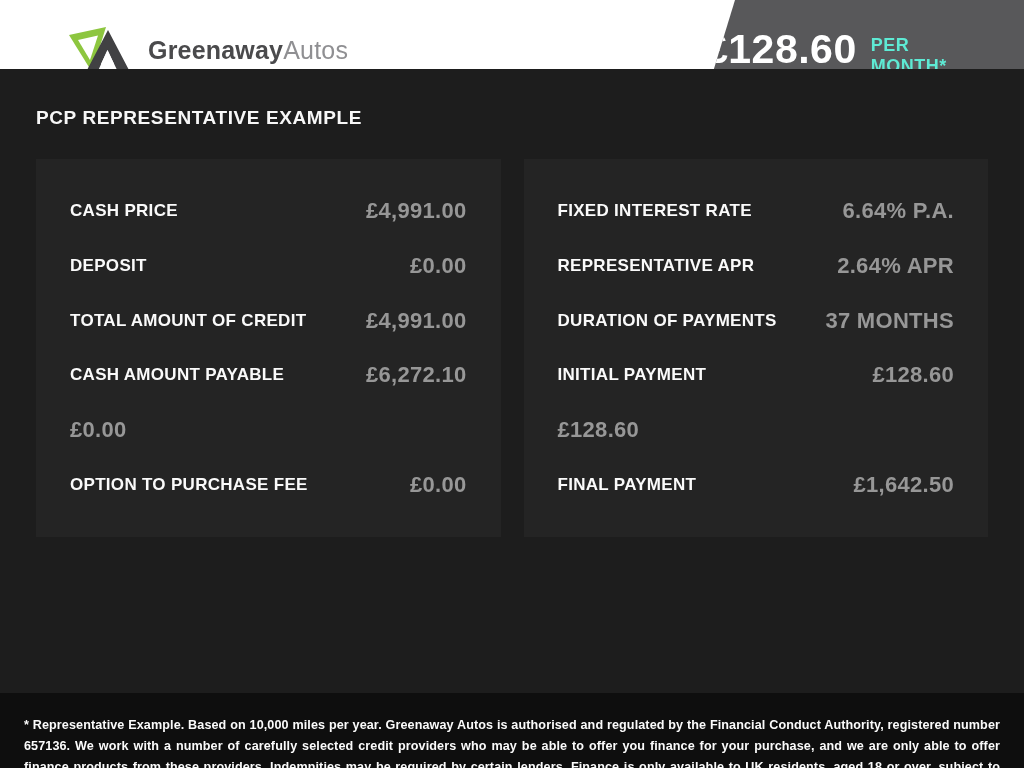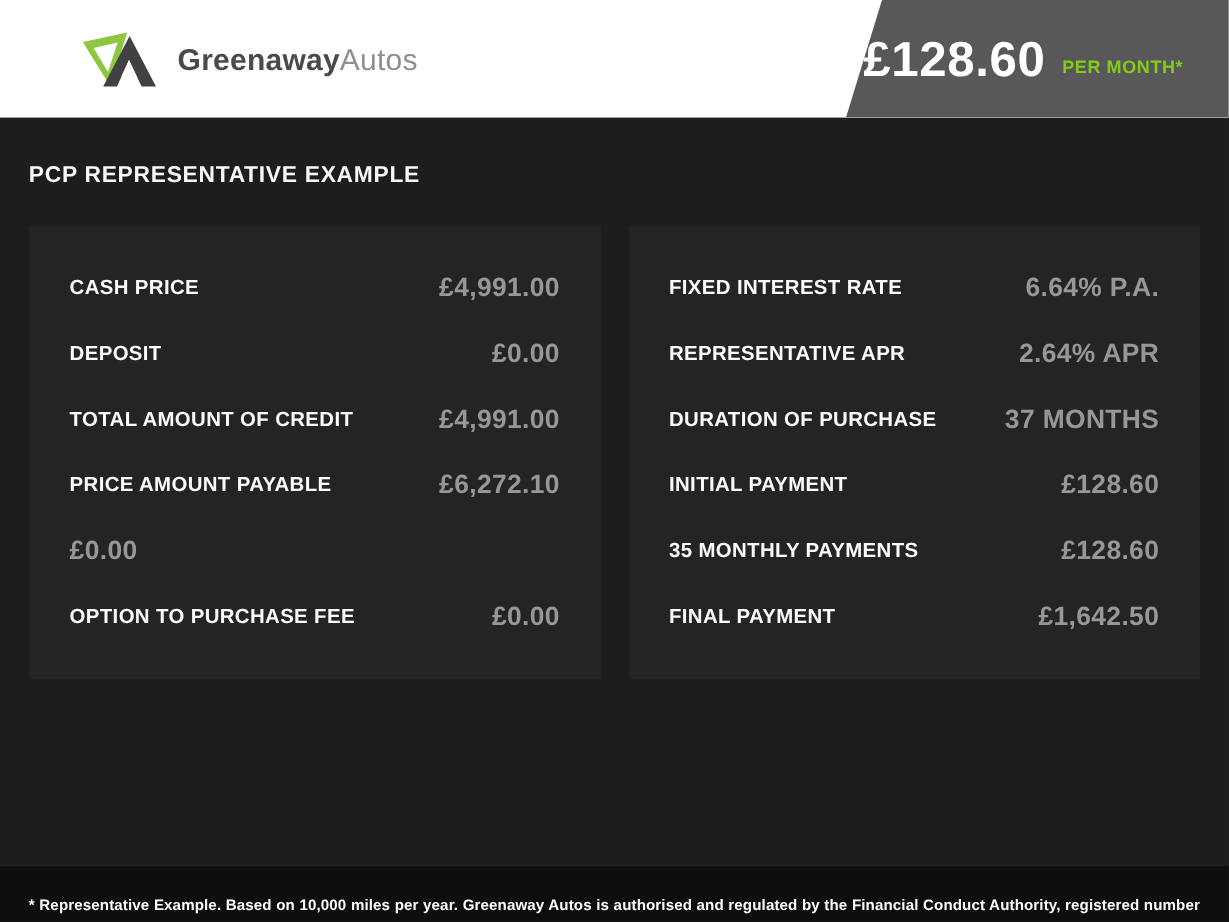--- a/index.html
+++ b/index.html
@@ -2,21 +2,21 @@
 <html><head>
 <meta charset="utf-8">
 <style>
   * { margin: 0; padding: 0; box-sizing: border-box; }
   html, body { width: 1024px; height: 768px; overflow: hidden; }
   body { font-family: "Liberation Sans", sans-serif; background: #1d1d1d; }
 
   
   .header {
     position: relative;
-    width: 1024px; height: 98px;
+    width: 1024px; height: 69px;
     background: #ffffff;
     overflow: hidden;
   }
   .brand {
     position: absolute; left: 68px; top: 26px;
     display: flex; align-items: center; gap: 14px;
   }
   .brand-mark { width: 66px; height: 48px; }
   .brand-text { font-size: 25px; letter-spacing: 0.2px; white-space: nowrap; }
   .brand-text .bold { font-weight: bold; color: #4a4a4c; }
@@ -29,29 +29,29 @@
     clip-path: polygon(30px 0, 100% 0, 100% 100%, 0 100%);
     display: flex; align-items: center; justify-content: flex-end;
     padding-right: 38px;
     gap: 14px;
   }
   .price-amount {
     color: #ffffff; font-weight: bold; font-size: 41px;
     letter-spacing: 0.5px; line-height: 1;
   }
   .price-period {
-    color: #84cc16; font-weight: bold; font-size: 15px;
+    color: #5eead4; font-weight: bold; font-size: 18px;
     letter-spacing: 0.5px; padding-top: 14px;
   }
 
   
   .main {
     width: 1024px; height: 624px;
     background: #1d1d1d;
-    padding: 0 24px;
+    padding: 0 36px;
   }
   .section-title {
     color: #f7f7f7; font-weight: bold; font-size: 19px;
     letter-spacing: 0.6px;
     padding: 38px 0 30px 0;
   }
   .panels { display: flex; gap: 23px; }
   .panel {
     background: #242424;
     width: 478px; height: 378px;
@@ -120,21 +120,21 @@
       </div>
       <div class="row">
         <span class="row-label">DEPOSIT</span>
         <span class="row-value">£0.00</span>
       </div>
       <div class="row">
         <span class="row-label">TOTAL AMOUNT OF CREDIT</span>
         <span class="row-value">£4,991.00</span>
       </div>
       <div class="row">
-        <span class="row-label">PRICE AMOUNT PAYABLE</span>
+        <span class="row-label">CASH AMOUNT PAYABLE</span>
         <span class="row-value">£6,272.10</span>
       </div>
       <div class="row">
         <span class="row-value">£0.00</span>
       </div>
       <div class="row">
         <span class="row-label">OPTION TO PURCHASE FEE</span>
         <span class="row-value">£0.00</span>
       </div>
     </div>
@@ -142,29 +142,28 @@
     <div class="panel">
       <div class="row">
         <span class="row-label">FIXED INTEREST RATE</span>
         <span class="row-value">6.64% P.A.</span>
       </div>
       <div class="row">
         <span class="row-label">REPRESENTATIVE APR</span>
         <span class="row-value">2.64% APR</span>
       </div>
       <div class="row">
-        <span class="row-label">DURATION OF PURCHASE</span>
+        <span class="row-label">DURATION OF PAYMENTS</span>
         <span class="row-value">37 MONTHS</span>
       </div>
       <div class="row">
         <span class="row-label">INITIAL PAYMENT</span>
         <span class="row-value">£128.60</span>
       </div>
       <div class="row">
-        <span class="row-label">35 MONTHLY PAYMENTS</span>
         <span class="row-value">£128.60</span>
       </div>
       <div class="row">
         <span class="row-label">FINAL PAYMENT</span>
         <span class="row-value">£1,642.50</span>
       </div>
     </div>
 
   </div>
 </div>

